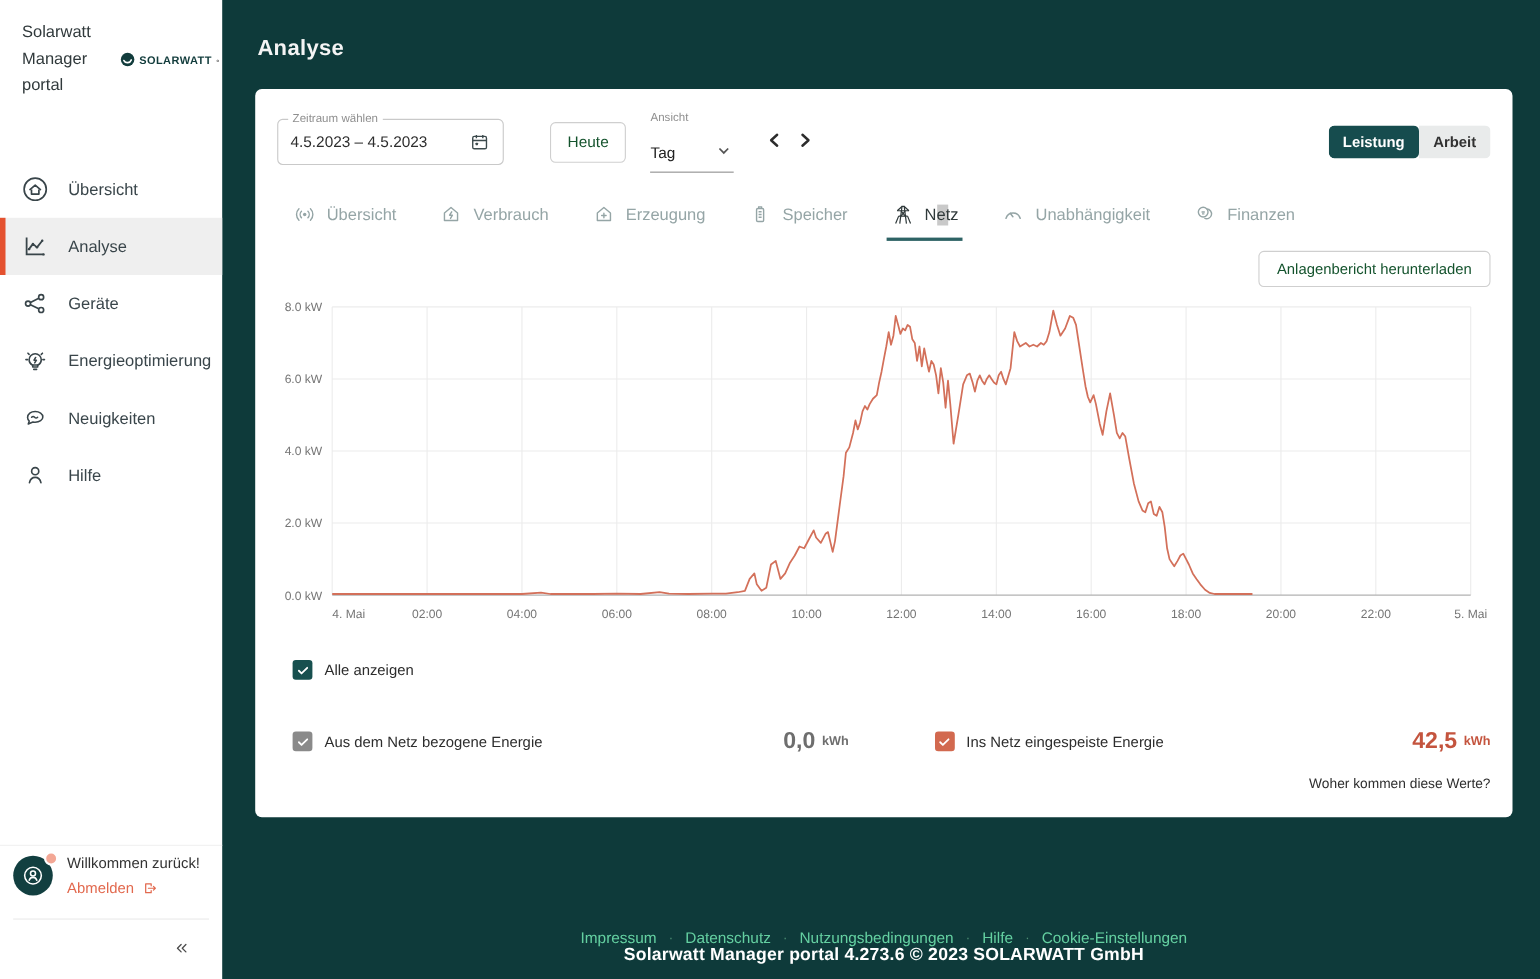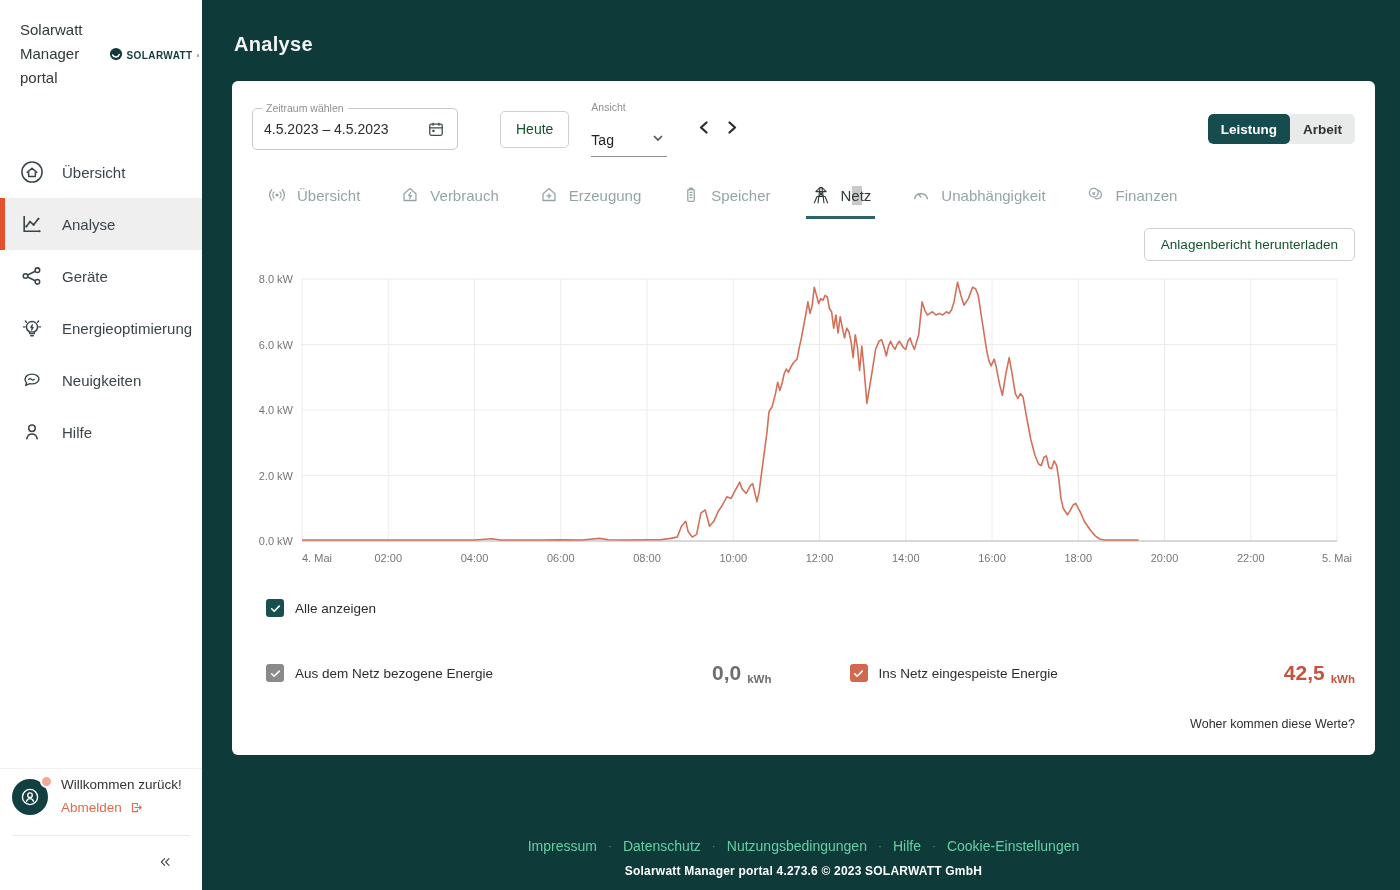--- a/index.html
+++ b/index.html
@@ -15,21 +15,21 @@
   .brand-logo{display:flex;align-items:flex-end;gap:4px;align-self:center;color:#123c3c;font-weight:bold;font-size:10px;letter-spacing:.4px;white-space:nowrap}
   .brand-logo sup{font-size:7px;color:#666}
   .nav{margin-top:40px}
   .nav-item{display:flex;align-items:center;gap:17px;height:52px;padding-left:19px;color:#39454a;font-size:15px;cursor:pointer;position:relative;text-decoration:none}
   .nav-item.active{background:#efefef}
   .nav-item.active::before{content:"";position:absolute;left:0;top:0;bottom:0;width:5px;background:#e4512f}
   .nav-icon{width:26px;height:26px;display:flex;color:#39454a;flex-shrink:0}
   .nav-icon svg{width:100%;height:100%}
 
   .sidebar-bottom{margin-top:auto}
-  .welcome{display:flex;gap:13px;align-items:flex-end;padding:8px 10px 6px 12px;border-top:1px solid #f1f1f1}
+  .welcome{display:flex;gap:13px;align-items:center;padding:8px 10px 6px 12px;border-top:1px solid #f1f1f1}
   .avatar{width:36px;height:36px;border-radius:50%;background:#123f40;position:relative;display:flex;align-items:center;justify-content:center;cursor:pointer;flex-shrink:0}
   .avatar>svg{width:26px;height:26px}
   .badge{position:absolute;top:-4px;right:-5px;width:13px;height:13px;border-radius:50%;background:#f3a795;border:2px solid #fff}
   .welcome-text{font-size:13.5px;color:#333}
   .logout{color:#e2694e;font-size:13.5px;display:flex;align-items:center;gap:7px;margin-top:8px;cursor:pointer;text-decoration:none}
   .logout svg{width:15px;height:15px}
   .sidebar-divider{height:1px;background:#e9e9e9;margin:14px 12px 0}
   .collapse-btn{background:none;border:none;cursor:pointer;color:#4c4c4c;display:block;margin:16px 26px 18px auto;padding:2px}
   .collapse-btn svg{width:18px;height:16px}
 
@@ -74,32 +74,32 @@
 
   .legend{margin:24px 0 0 14px}
   .check-row,.legend-label{display:flex;align-items:center;gap:11px;font-size:13.5px;color:#2d2d2d;cursor:pointer}
   .cb{width:18px;height:18px;border-radius:3px;display:inline-flex;align-items:center;justify-content:center;flex-shrink:0}
   .cb svg{width:13px;height:13px}
   .cb-teal{background:#17504f}
   .cb-gray{background:#8a8a8a}
   .cb-red{background:#d2694f}
   .legend-grid{display:flex;gap:78px;margin-top:44px}
   .legend-item{flex:1;display:flex;align-items:center;justify-content:space-between}
-  .legend-value{display:flex;align-items:flex-end;gap:6px}
+  .legend-value{display:flex;align-items:center;gap:6px}
   .legend-value .num{font-size:21px;font-weight:700}
   .legend-value .unit{font-size:11.5px;font-weight:700}
   .lv-gray{color:#6e6e6e}
   .lv-red{color:#c4543e}
-  .source-link{display:block;text-align:right;font-size:12.5px;color:#2e2e2e;margin-top:32px;text-decoration:none;cursor:pointer}
+  .source-link{display:block;text-align:right;font-size:12.5px;color:#2e2e2e;margin-top:19px;text-decoration:none;cursor:pointer}
 
   footer{margin-top:auto;text-align:center;padding-bottom:12px}
   .footer-links{display:flex;justify-content:center;align-items:center;gap:11px;font-size:14px}
   .footer-links a{color:#64d0a1;text-decoration:none;cursor:pointer}
   .fdot{color:#4e8f74;font-size:12px}
-  .version{margin-top:10px;color:#fff;font-size:12px;font-weight:700;letter-spacing:.2px}
+  .version{margin-top:0;color:#fff;font-size:16px;font-weight:700;letter-spacing:.2px}
 </style>
 </head>
 <body>
 
 <div class="app">
 
   <aside class="sidebar">
     <div class="brand">
       <div class="brand-title">Solarwatt Manager portal</div>
       <div class="brand-divider"></div>

